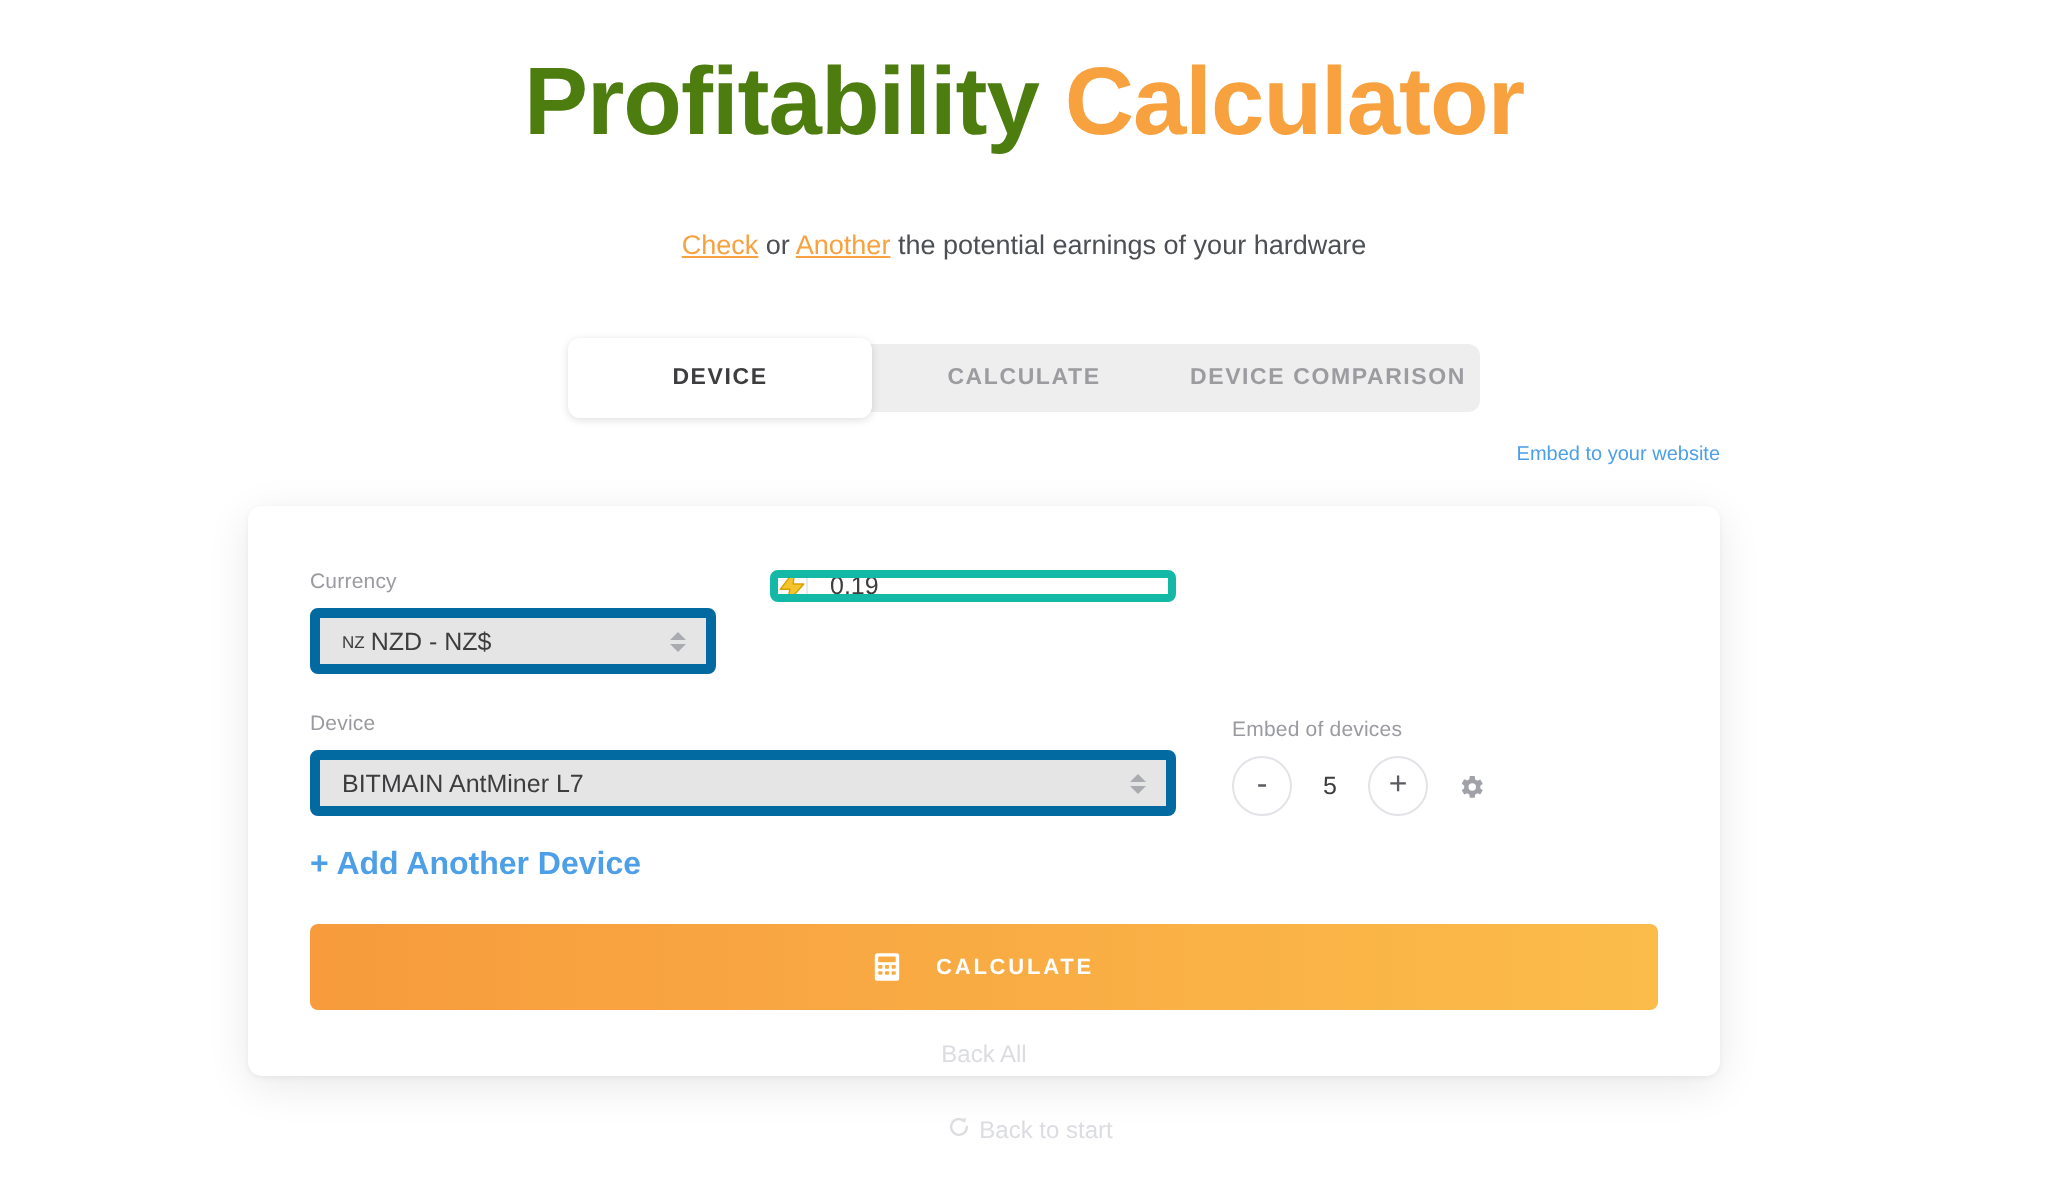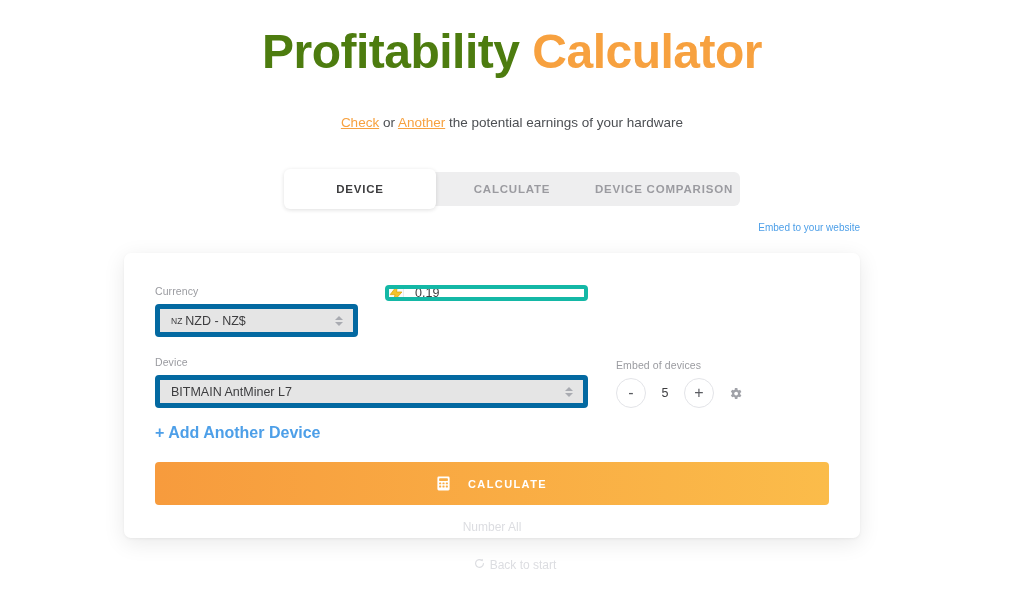--- a/index.html
+++ b/index.html
@@ -385,21 +385,21 @@
             <rect x="6.7" y="7.8" width="2.6" height="2.2" rx="0.5" fill="#f9ab41"></rect>
             <rect x="10.8" y="7.8" width="2.6" height="2.2" rx="0.5" fill="#f9ab41"></rect>
             <rect x="2.6" y="11.6" width="2.6" height="2.2" rx="0.5" fill="#f9ab41"></rect>
             <rect x="6.7" y="11.6" width="2.6" height="2.2" rx="0.5" fill="#f9ab41"></rect>
             <rect x="10.8" y="11.6" width="2.6" height="2.2" rx="0.5" fill="#f9ab41"></rect>
           </svg>
         </span>
         <span>CALCULATE</span>
       </button>
 
-      <div class="clear-all">Number All</div>
+      <div class="clear-all">Back All</div>
 
     </div>
   </div>
 
   <div class="back-start">
     <span>
       <svg width="11" height="11" viewBox="0 0 14 14" aria-hidden="true">
         <path d="M12 7a5 5 0 1 1-1.6-3.7" fill="none" stroke="#dcdde1" stroke-width="1.5" stroke-linecap="round"></path>
         <path d="M11.6 0.8 L10.8 3.7 L7.9 3.0 Z" fill="#dcdde1"></path>
       </svg>

